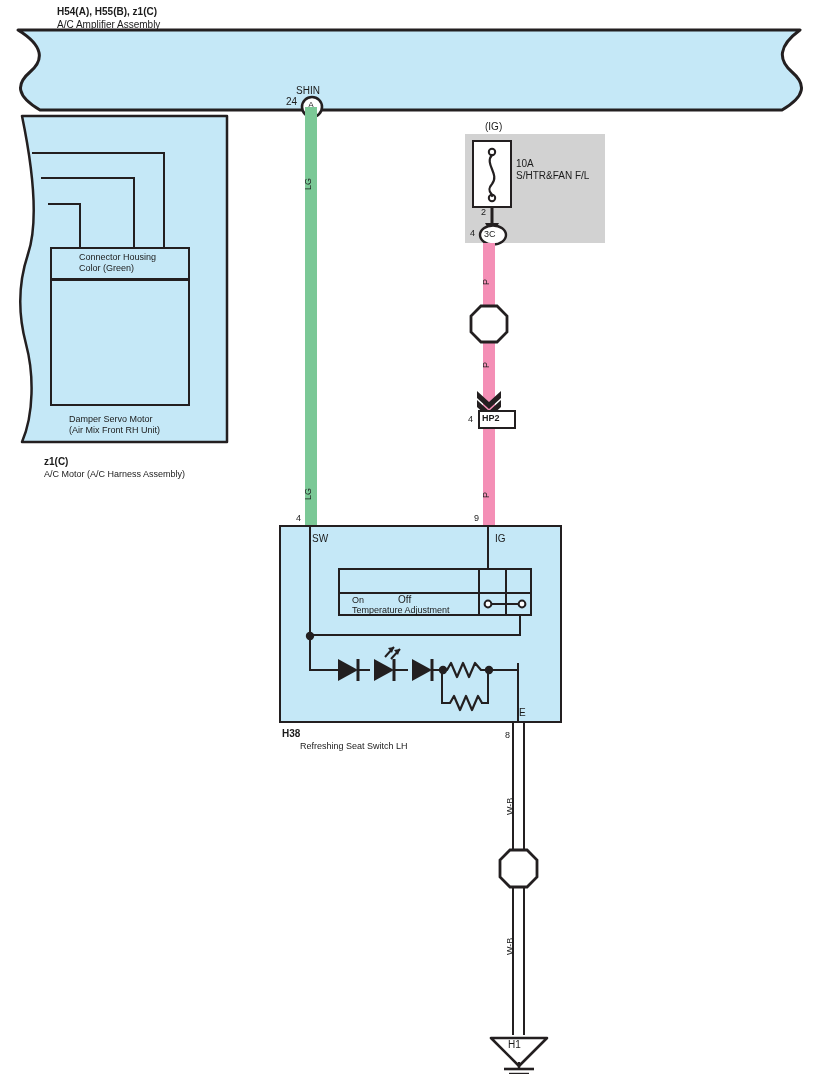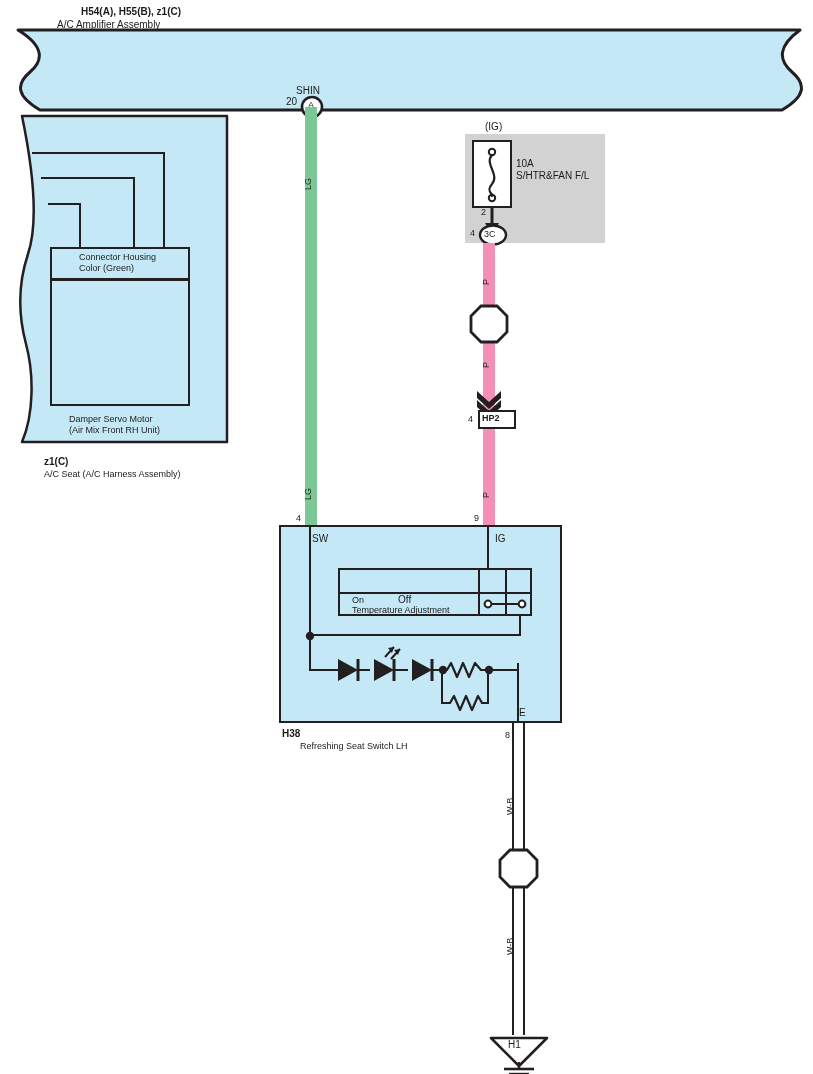--- a/index.html
+++ b/index.html
@@ -38,35 +38,35 @@
     box-sizing:border-box;
     background:#c5e8f7;
   }
   svg{position:absolute;overflow:visible;}
 </style>
 </head>
 <body>
 
 <div id="page">
 
-  <div class="txt t10 bold" style="left:57px;top:6px;margin-left:24px;">H54(A), H55(B), z1(C)</div>
+  <div class="txt t10 bold" style="left:57px;top:6px;">H54(A), H55(B), z1(C)</div>
   <div class="txt t10" style="left:57px;top:19px;">A/C Amplifier Assembly</div>
 
   <svg class="abs" style="left:0px;top:28px;width:813px;height:85px;">
     <path d="M 18,2
              C 44,18 44,32 30,44
              C 16,56 16,68 40,82
              L 782,82
              C 806,68 806,56 792,44
              C 778,32 778,18 800,2 Z" fill="#c5e8f7" stroke="#231f20" stroke-width="3" stroke-linejoin="round"></path>
   </svg>
 
   <div class="txt t10" style="left:296px;top:85px;">SHIN</div>
 
-  <div class="txt t10" style="left:286px;top:96px;">20</div>
+  <div class="txt t10" style="left:286px;top:96px;">24</div>
 
   <svg class="abs" style="left:300px;top:95px;width:24px;height:24px;">
     <circle cx="12" cy="12" r="10" fill="#ffffff" stroke="#231f20" stroke-width="2.6"></circle>
   </svg>
   <div class="txt t9" style="left:308px;top:100px;">A</div>
 
   <div class="abs" style="left:305px;top:107px;width:12px;height:422px;background:#7bc896;"></div>
 
   <div class="txt t9 vert" style="left:303px;top:190px;">LG</div>
   <div class="txt t9 vert" style="left:303px;top:500px;">LG</div>
@@ -92,21 +92,21 @@
 
   <div class="boxed" style="left:50px;top:247px;width:140px;height:33px;"></div>
   <div class="txt t9" style="left:79px;top:252px;">Connector Housing</div>
   <div class="txt t9" style="left:79px;top:263px;">Color (Green)</div>
 
   <div class="boxed" style="left:50px;top:279px;width:140px;height:127px;"></div>
   <div class="txt t9" style="left:69px;top:414px;">Damper Servo Motor</div>
   <div class="txt t9" style="left:69px;top:425px;">(Air Mix Front RH Unit)</div>
 
   <div class="txt t10 bold" style="left:44px;top:456px;">z1(C)</div>
-  <div class="txt t9" style="left:44px;top:469px;">A/C Seat (A/C Harness Assembly)</div>
+  <div class="txt t9" style="left:44px;top:469px;">A/C Motor (A/C Harness Assembly)</div>
 
   <div class="abs gray" style="left:465px;top:134px;width:140px;height:109px;"></div>
 
   <div class="txt t10" style="left:485px;top:121px;">(IG)</div>
 
   <div class="abs" style="left:472px;top:140px;width:40px;height:68px;background:#ffffff;border:2.5px solid #231f20;box-sizing:border-box;"></div>
 
   <svg class="abs" style="left:472px;top:140px;width:40px;height:68px;">
     <circle cx="20" cy="12" r="3.2" fill="none" stroke="#231f20" stroke-width="2"></circle>
     <path d="M 20,15 C 12,24 28,34 20,44 C 13,52 22,54 20,56" fill="none" stroke="#231f20" stroke-width="2.2" stroke-linecap="round"></path>

